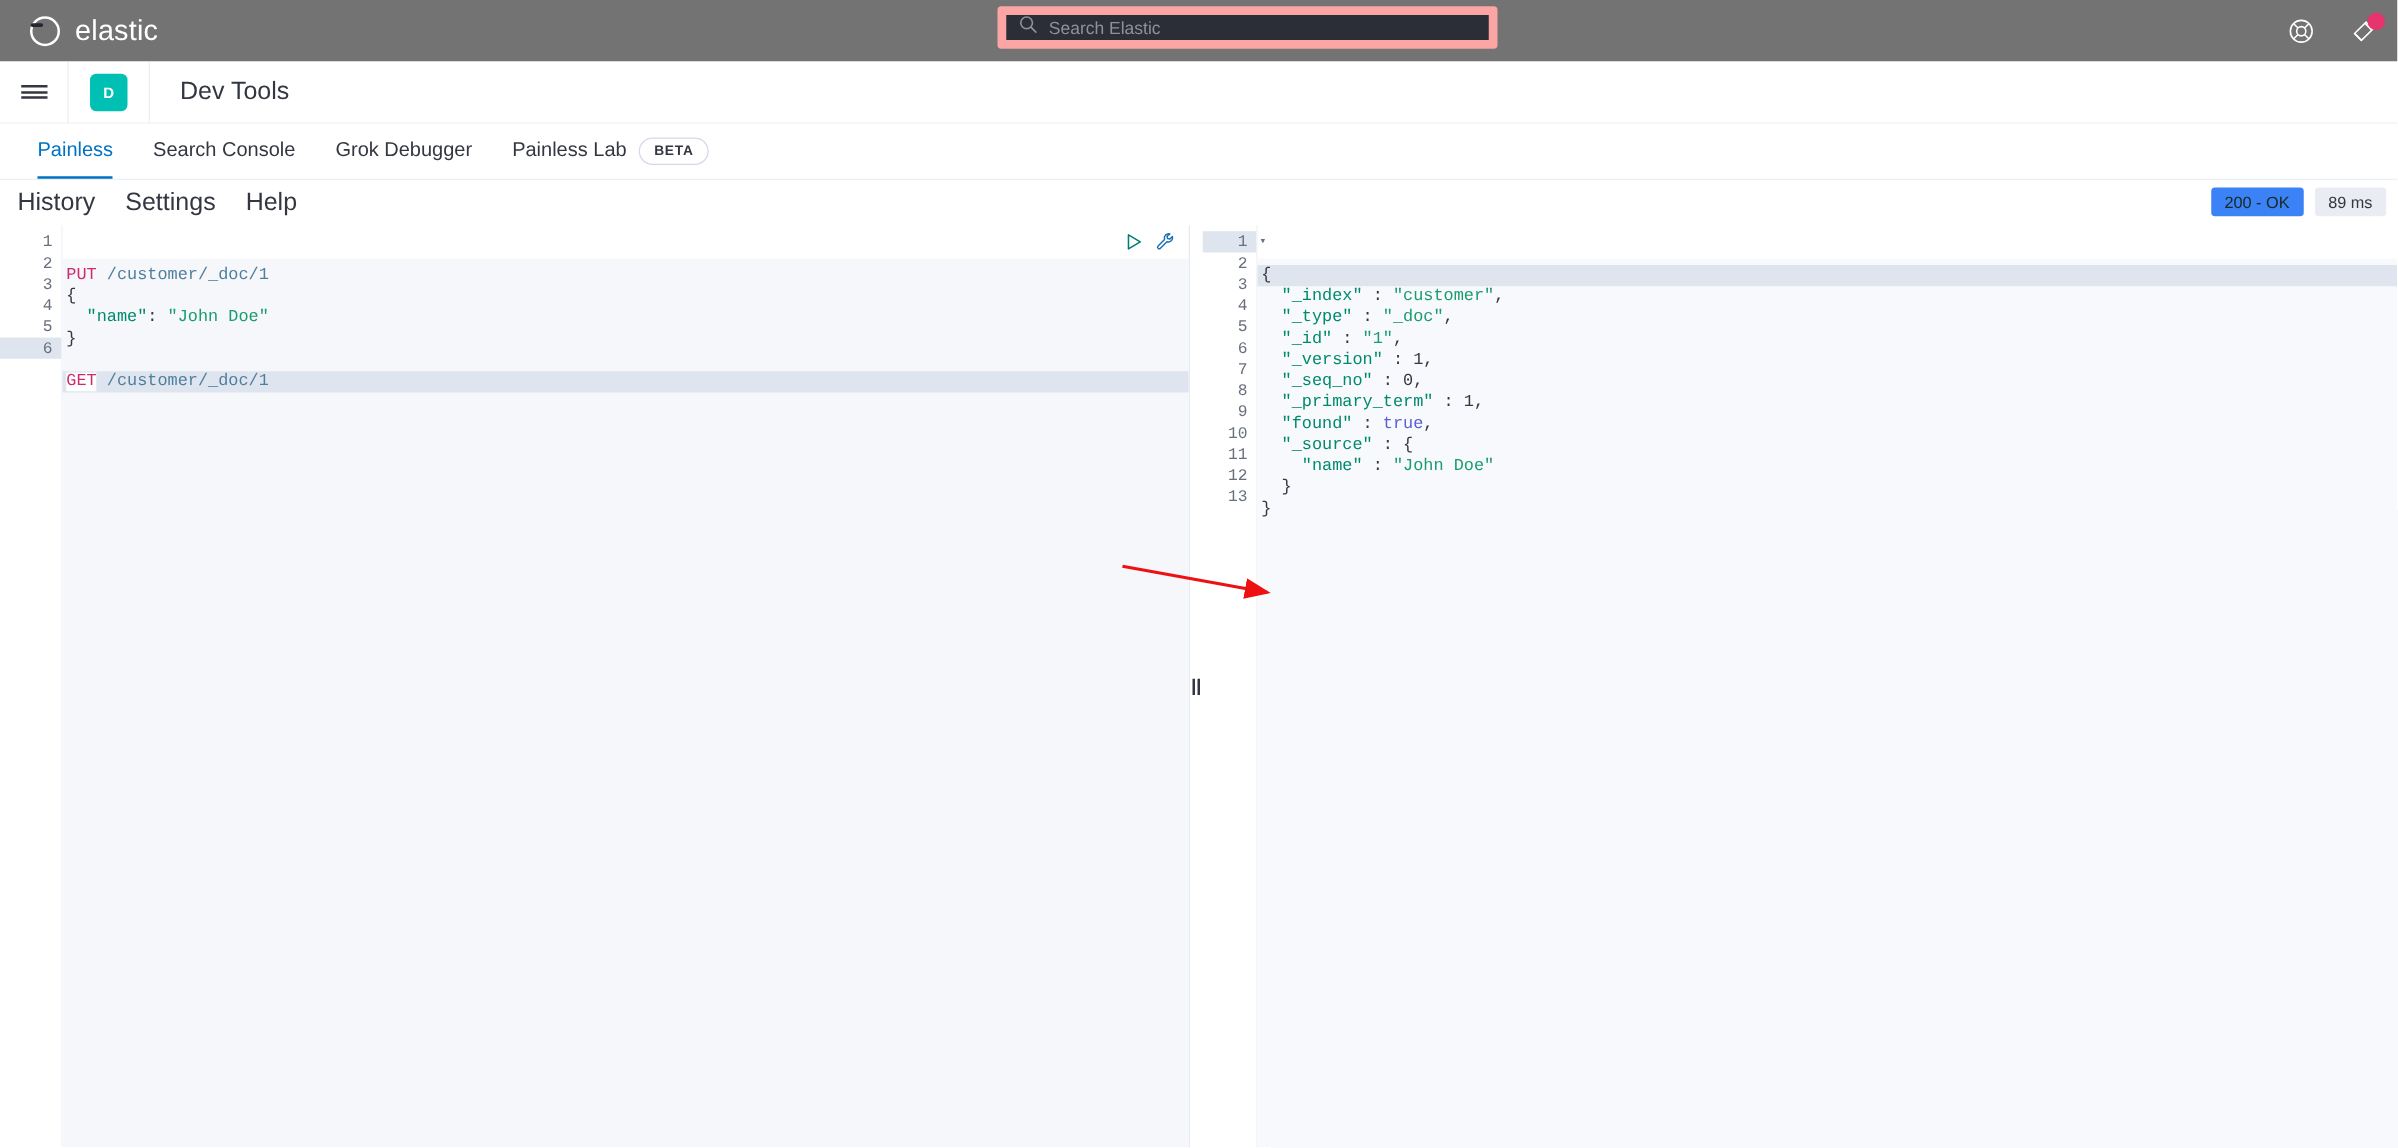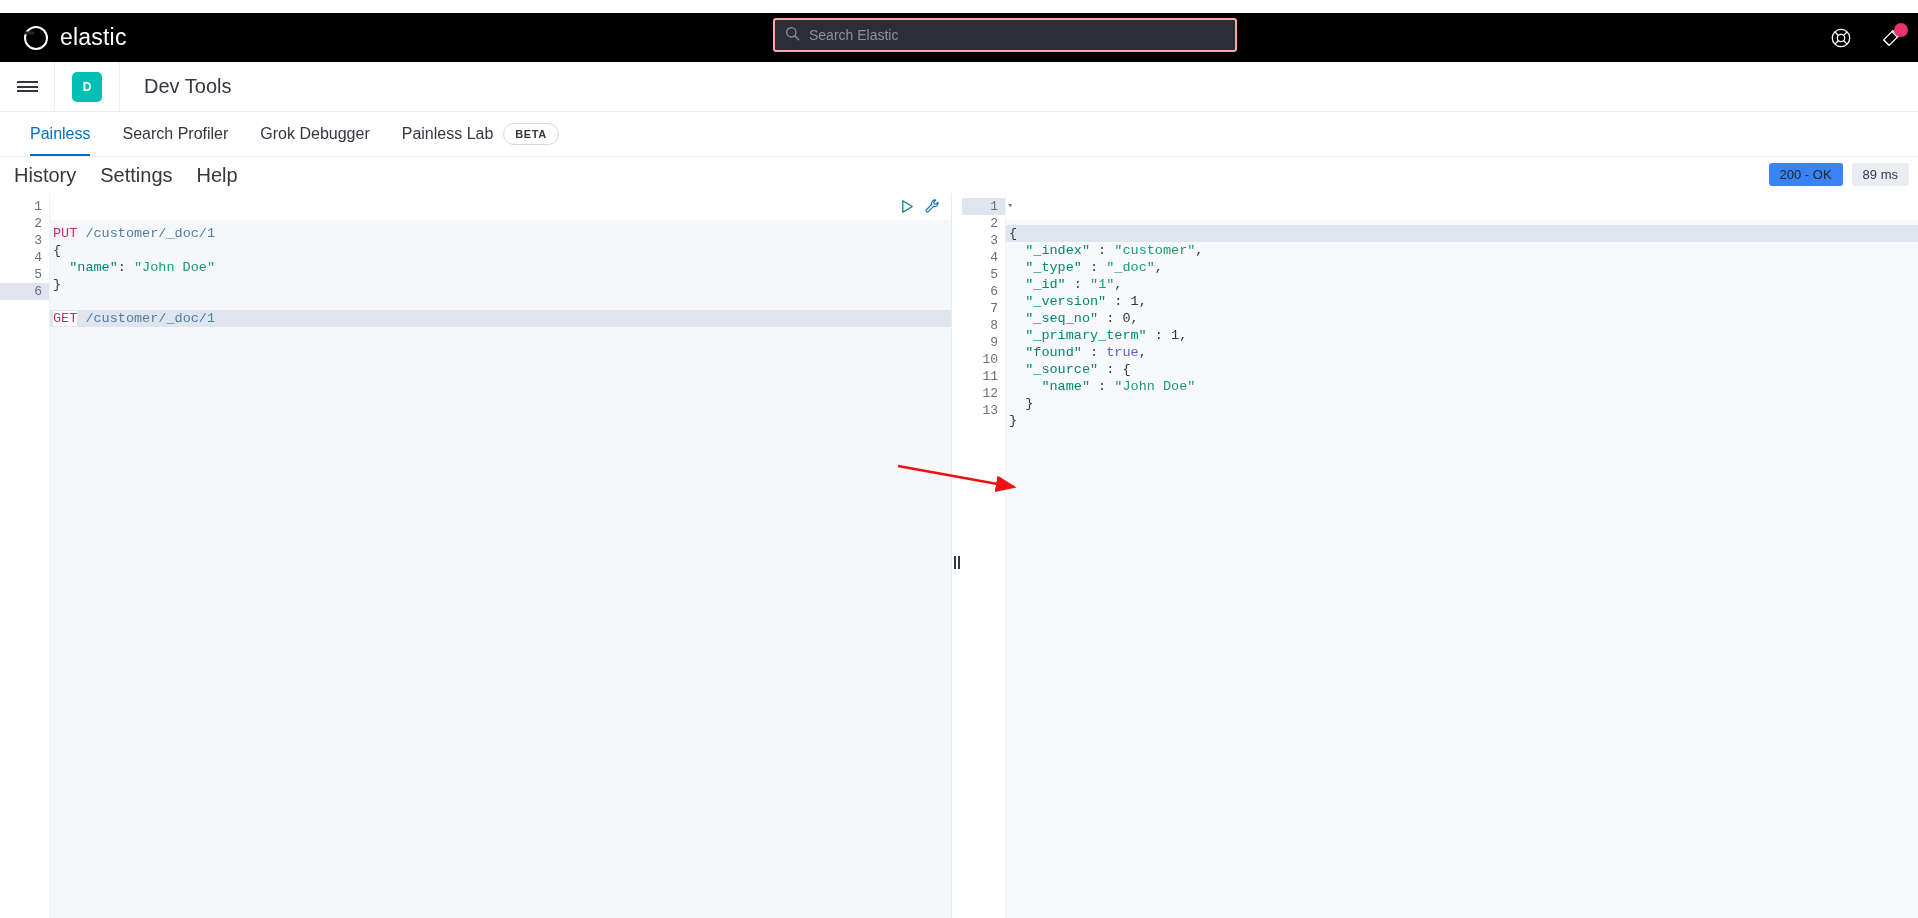--- a/index.html
+++ b/index.html
@@ -9,47 +9,46 @@
     height: 918px;
     overflow: hidden;
     font-family: "Liberation Sans", sans-serif;
     background: #ffffff;
     color: #343741;
   }
 
   
   .top-header {
     height: 49px;
-    background: #000000;
+    background: #737373;
     display: flex;
     align-items: center;
     position: relative;
     padding: 0 14px;
-    margin-top: 13px;
   }
   .brand {
     display: flex;
     align-items: center;
     gap: 10px;
     margin-left: 8px;
   }
   .brand-logo { width: 28px; height: 28px; display: block; }
   .brand-name {
     color: #ffffff;
     font-size: 23px;
     letter-spacing: 0.2px;
   }
   .global-search {
     position: absolute;
-    left: 773px;
+    left: 798px;
     top: 5px;
-    width: 464px;
+    width: 400px;
     height: 34px;
     background: #2b2d37;
-    border: 2px solid #fca5a5;
+    border: 7px solid #fca5a5;
     border-radius: 3px;
     display: flex;
     align-items: center;
     padding: 0 10px;
     gap: 9px;
   }
   .global-search .ph {
     color: #8e919c;
     font-size: 14px;
   }
@@ -347,21 +346,21 @@
   <div class="app-badge">D</div>
   <div class="bar-sep"></div>
   <div class="app-title">Dev Tools</div>
 </div>
 
 <div class="tabs-row">
   <div class="tab active">
     <span>Painless</span>
   </div>
   <div class="tab">
-    <span>Search Profiler</span>
+    <span>Search Console</span>
   </div>
   <div class="tab">
     <span>Grok Debugger</span>
   </div>
   <div class="tab">
     <span>Painless Lab</span>
     <span class="beta-badge">BETA</span>
   </div>
 </div>
 

